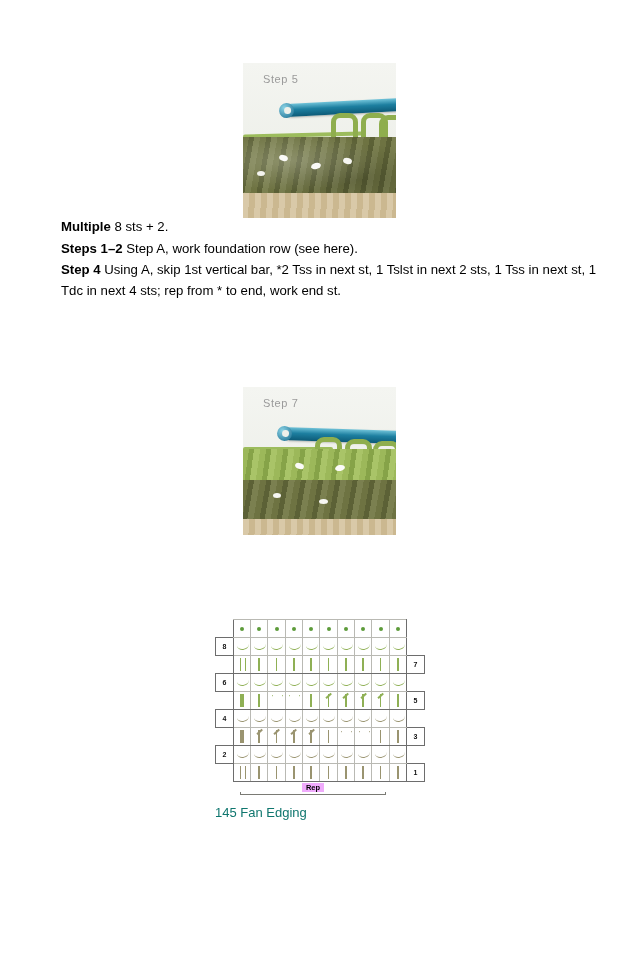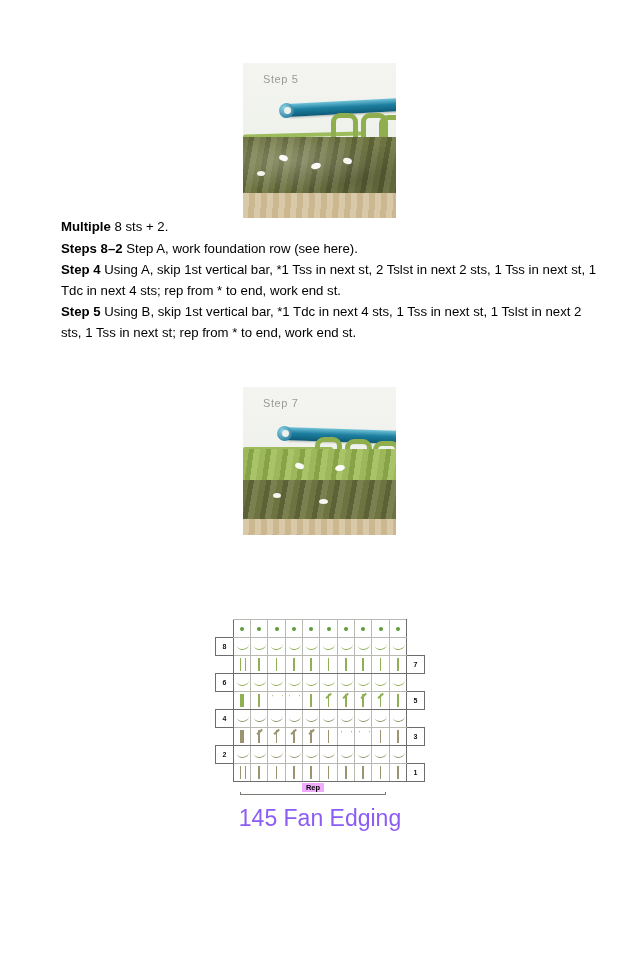--- a/index.html
+++ b/index.html
@@ -240,23 +240,22 @@
   #rep-label span {
     background: #f0abfc;
     padding: 0 4px;
   }
 
   #chart-title {
     position: absolute;
     left: 0;
     top: 186px;
     width: 210px;
-    text-align: center;
-    font-size: 23px;
-    color: #8b5cf6;
+    font-size: 13px;
+    color: #0f766e;
     white-space: nowrap;
   }
 </style>
 </head>
 <body>
 
 <div class="photo" id="photo-step5">
   <div class="ph-sky"></div>
   <div class="photo-label">Step 5</div>
 
@@ -277,27 +276,24 @@
   <div style="position:absolute;left:14px;top:108px;width:8px;height:5px;background:#f4f4ef;border-radius:50%;"></div>
 
   <div class="ph-band" style="top:130px; height:26px; background:repeating-linear-gradient(92deg,#d9c9a8 0 6px,#cbb890 6px 12px);"></div>
 </div>
 
 <div class="instructions" id="instructions-top">
   <p class="instr-line">
     <b>Multiple</b><span> 8 sts + 2.</span>
   </p>
   <p class="instr-line">
-    <b>Steps 8–2</b><span> Step A, work foundation row (see here).</span>
+    <b>Steps 1–2</b><span> Step A, work foundation row (see here).</span>
   </p>
   <p class="instr-line">
-    <b>Step 4</b><span> Using A, skip 1st vertical bar, *1 Tss in next st, 2 Tslst in next 2 sts, 1 Tss in next st, 1 Tdc in next 4 sts; rep from * to end, work end st.</span>
-  </p>
-  <p class="instr-line">
-    <b>Step 5</b><span> Using B, skip 1st vertical bar, *1 Tdc in next 4 sts, 1 Tss in next st, 1 Tslst in next 2 sts, 1 Tss in next st; rep from * to end, work end st.</span>
+    <b>Step 4</b><span> Using A, skip 1st vertical bar, *2 Tss in next st, 1 Tslst in next 2 sts, 1 Tss in next st, 1 Tdc in next 4 sts; rep from * to end, work end st.</span>
   </p>
 </div>
 
 <div class="photo" id="photo-step7">
   <div class="ph-sky"></div>
   <div class="photo-label">Step 7</div>
 
   <div class="ph-hook" style="left:40px; top:42px; width:120px; transform:rotate(2deg);"></div>
 
   <div class="ph-strand" style="left:0; top:60px; width:90px; background:#9cbc5c;"></div>

